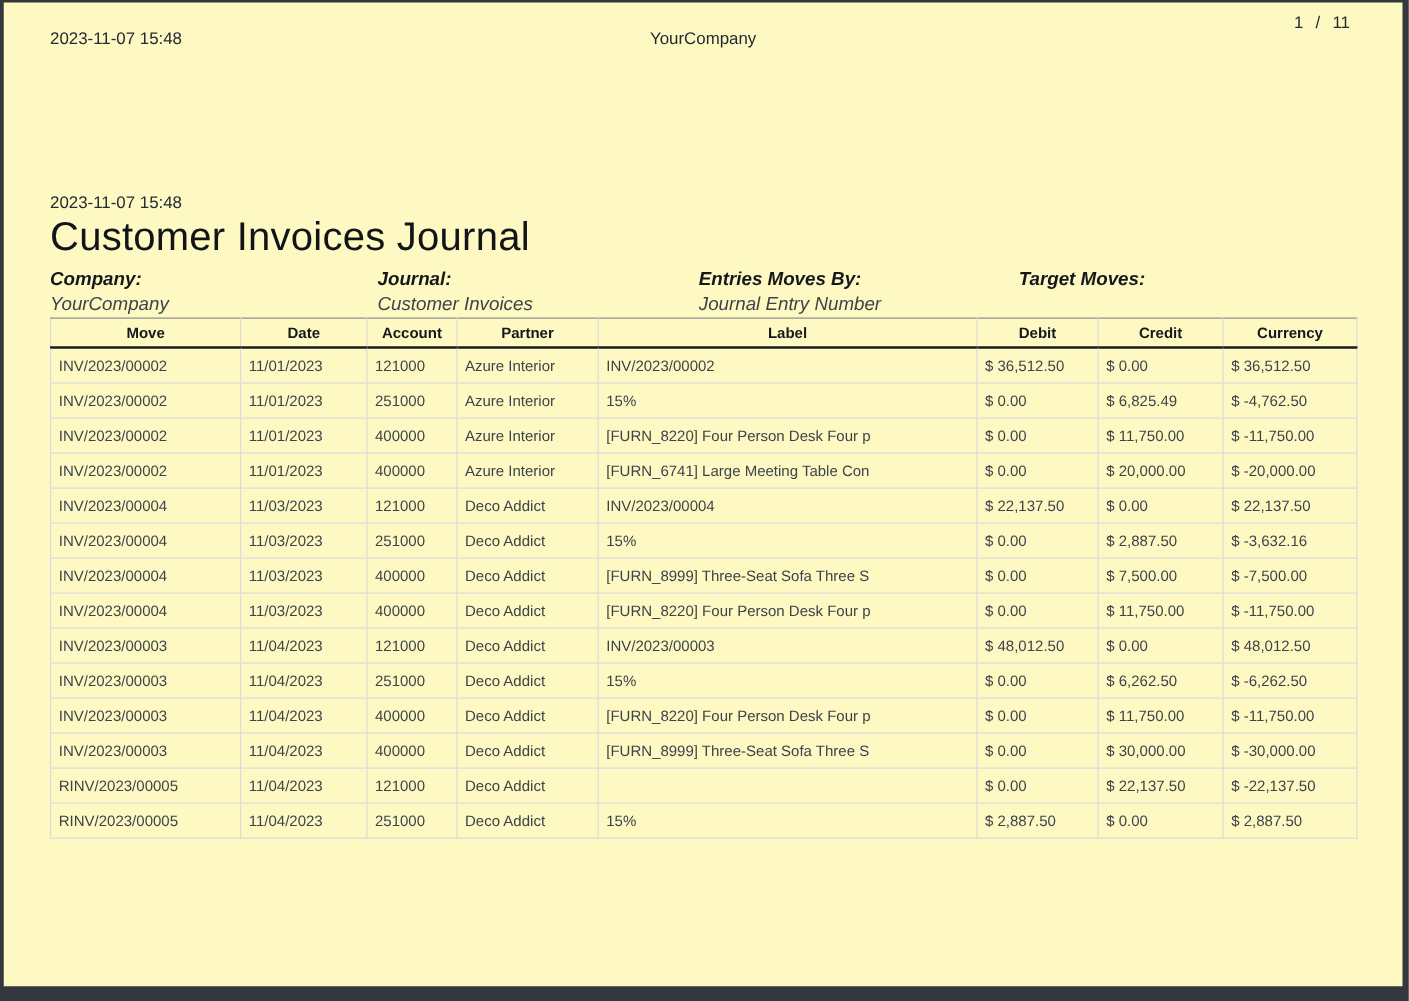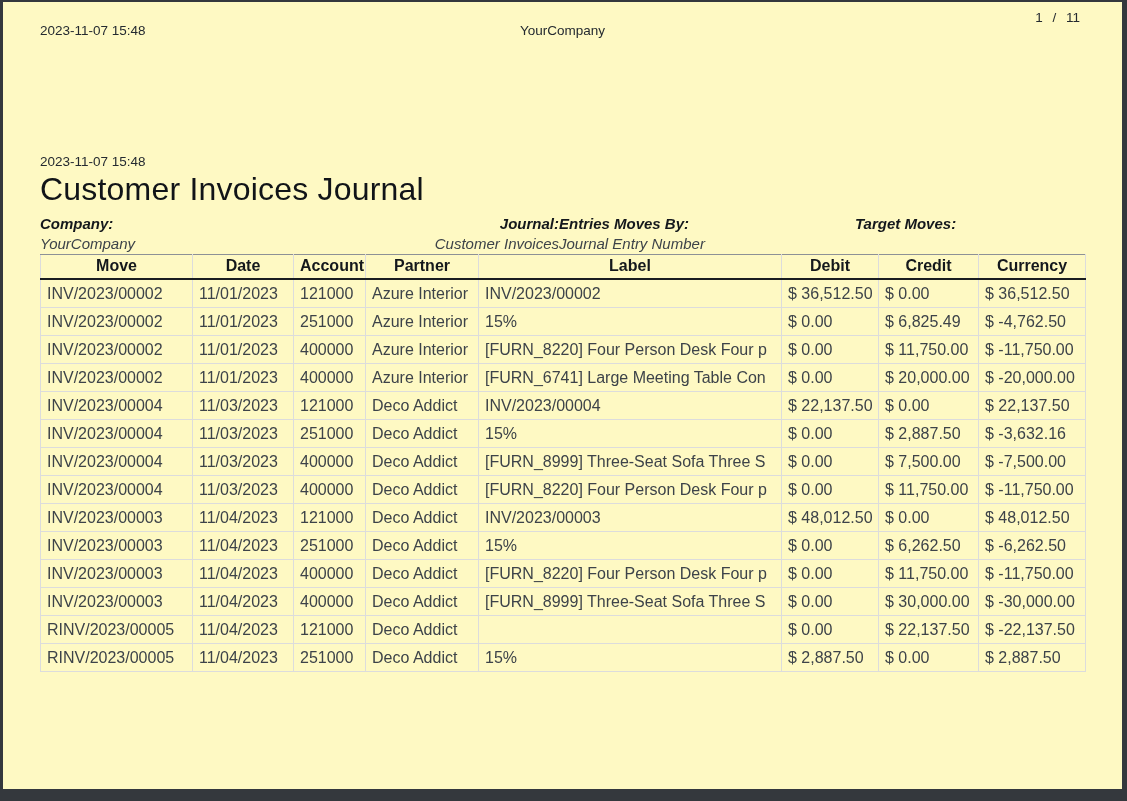--- a/index.html
+++ b/index.html
@@ -39,29 +39,29 @@
     font-size:32px;
     font-weight:400;
     letter-spacing:.2px;
     color:#111418;
   }
   .meta-row{display:flex;}
   .meta-col{line-height:20px;font-size:15px;font-style:italic;}
   .meta-col .meta-label{font-weight:700;color:#14181c;}
   .meta-col .meta-value{color:#3d4349;}
   .meta-col:nth-child(1){width:262px;}
-  .meta-col:nth-child(2){width:257px;text-align:right;}
+  .meta-col:nth-child(2){width:257px;}
   .meta-col:nth-child(3){width:256px;}
-  .meta-col:nth-child(4){flex:1;margin-left:40px;}
+  .meta-col:nth-child(4){flex:1;}
 
   table.journal{
     border-collapse:collapse;
     table-layout:fixed;
     width:1045px;
-    font-size:16px;
+    font-size:12px;
     color:#3d4349;
   }
   table.journal th{
     font-weight:700;
     color:#14181c;
     text-align:center;
     padding:2px 6px 3px 6px;
     height:17px;
     border-top:1px solid #8d9196;
     border-bottom:2px solid #1a1d20;

